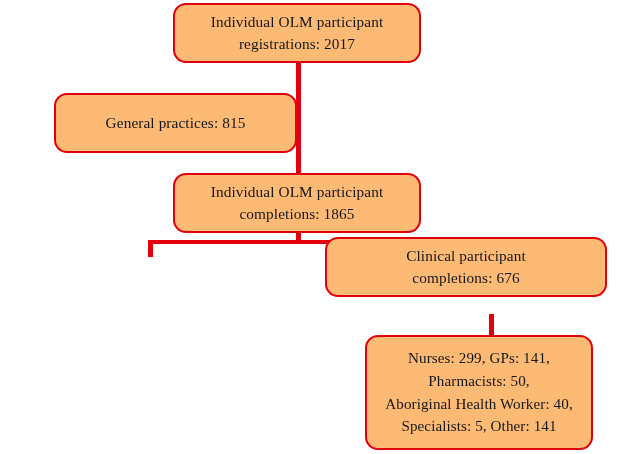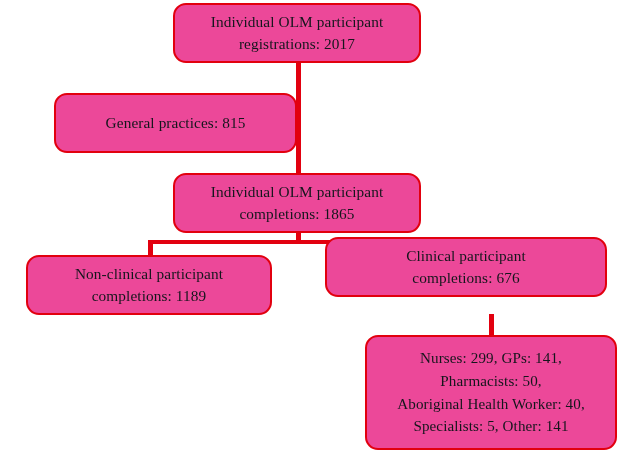--- a/index.html
+++ b/index.html
@@ -23,21 +23,21 @@
   .conn {
     position: absolute;
     background: #e2000f;
     z-index: 1;
   }
 
   
   .node {
     position: absolute;
     box-sizing: border-box;
-    background: #ec4899;
+    background: #fdba74;
     border: 2.5px solid #e2000f;
     border-radius: 13px;
     display: flex;
     align-items: center;
     justify-content: center;
     text-align: center;
     color: #14161c;
     font-size: 15.3px;
     line-height: 1.42;
     letter-spacing: 0.1px;
@@ -48,21 +48,21 @@
     padding: 0 8px;
     white-space: pre-line;
   }
 
   
   #node-registrations   { left: 173px; top:   3px; width: 248px; height: 60px; }
   #node-practices       { left:  10px; top:  93px; width: 243px; height: 60px; margin-left: 44px; }
   #node-completions     { left: 173px; top: 173px; width: 248px; height: 60px; }
   #node-nonclinical     { left:  26px; top: 255px; width: 246px; height: 60px; }
   #node-clinical        { left: 325px; top: 237px; width: 282px; height: 60px; }
-  #node-breakdown       { left: 365px; top: 335px; width: 252px; height: 115px; justify-content: center; }
+  #node-breakdown       { left: 365px; top: 335px; width: 228px; height: 115px; justify-content: center; }
   #node-breakdown .node-text { font-size: 15.1px; line-height: 1.52; }
 </style>
 </head>
 <body>
 
 <div id="flow-root">
 
   <div class="conn" style="left:296px; top:62px; width:4.5px; height:112px;"></div>
 
   <div class="conn" style="left:252px; top:120.5px; width:48px; height:4px;"></div>
@@ -84,24 +84,20 @@
 
   <div class="node" id="node-practices">
     <span class="node-text">General practices: 815</span>
   </div>
 
   <div class="node" id="node-completions">
     <span class="node-text">Individual OLM participant
 completions: 1865</span>
   </div>
 
-  <div class="node" id="node-nonclinical">
-    <span class="node-text">Non-clinical participant
-completions: 1189</span>
-  </div>
 
   <div class="node" id="node-clinical">
     <span class="node-text">Clinical participant
 completions: 676</span>
   </div>
 
   <div class="node" id="node-breakdown">
     <span class="node-text">Nurses: 299, GPs: 141,
 Pharmacists: 50,
 Aboriginal Health Worker: 40,

